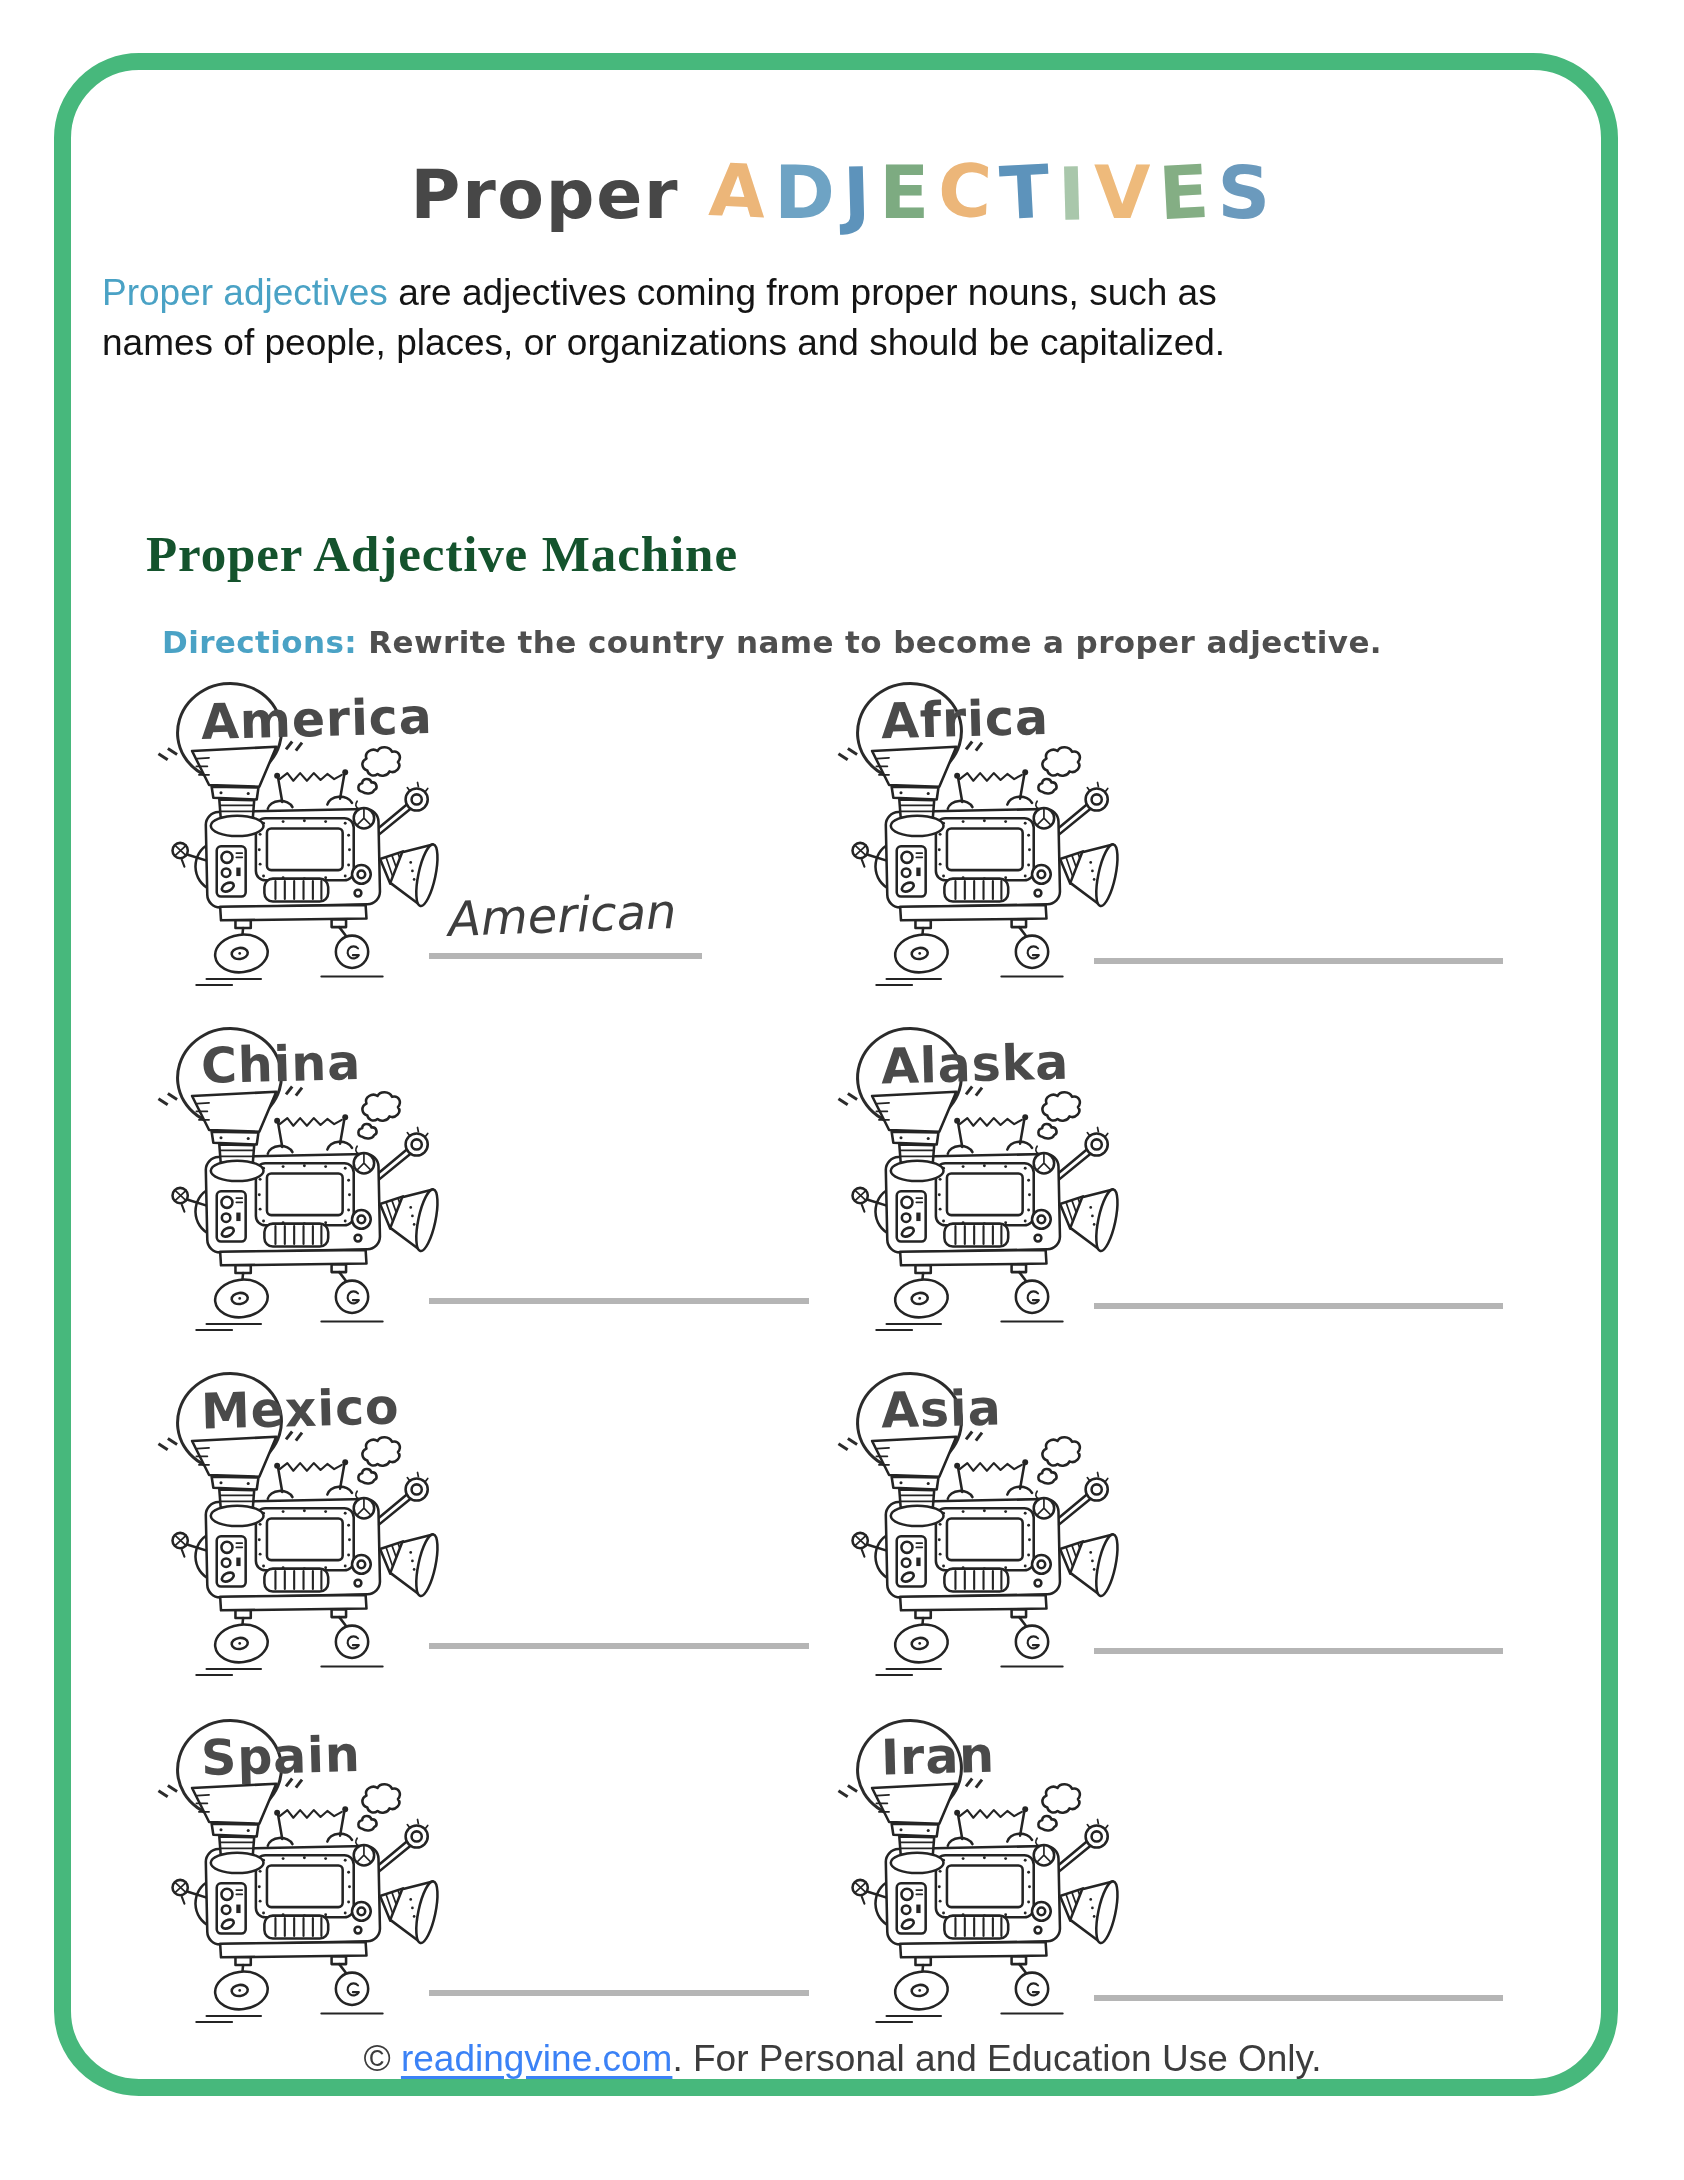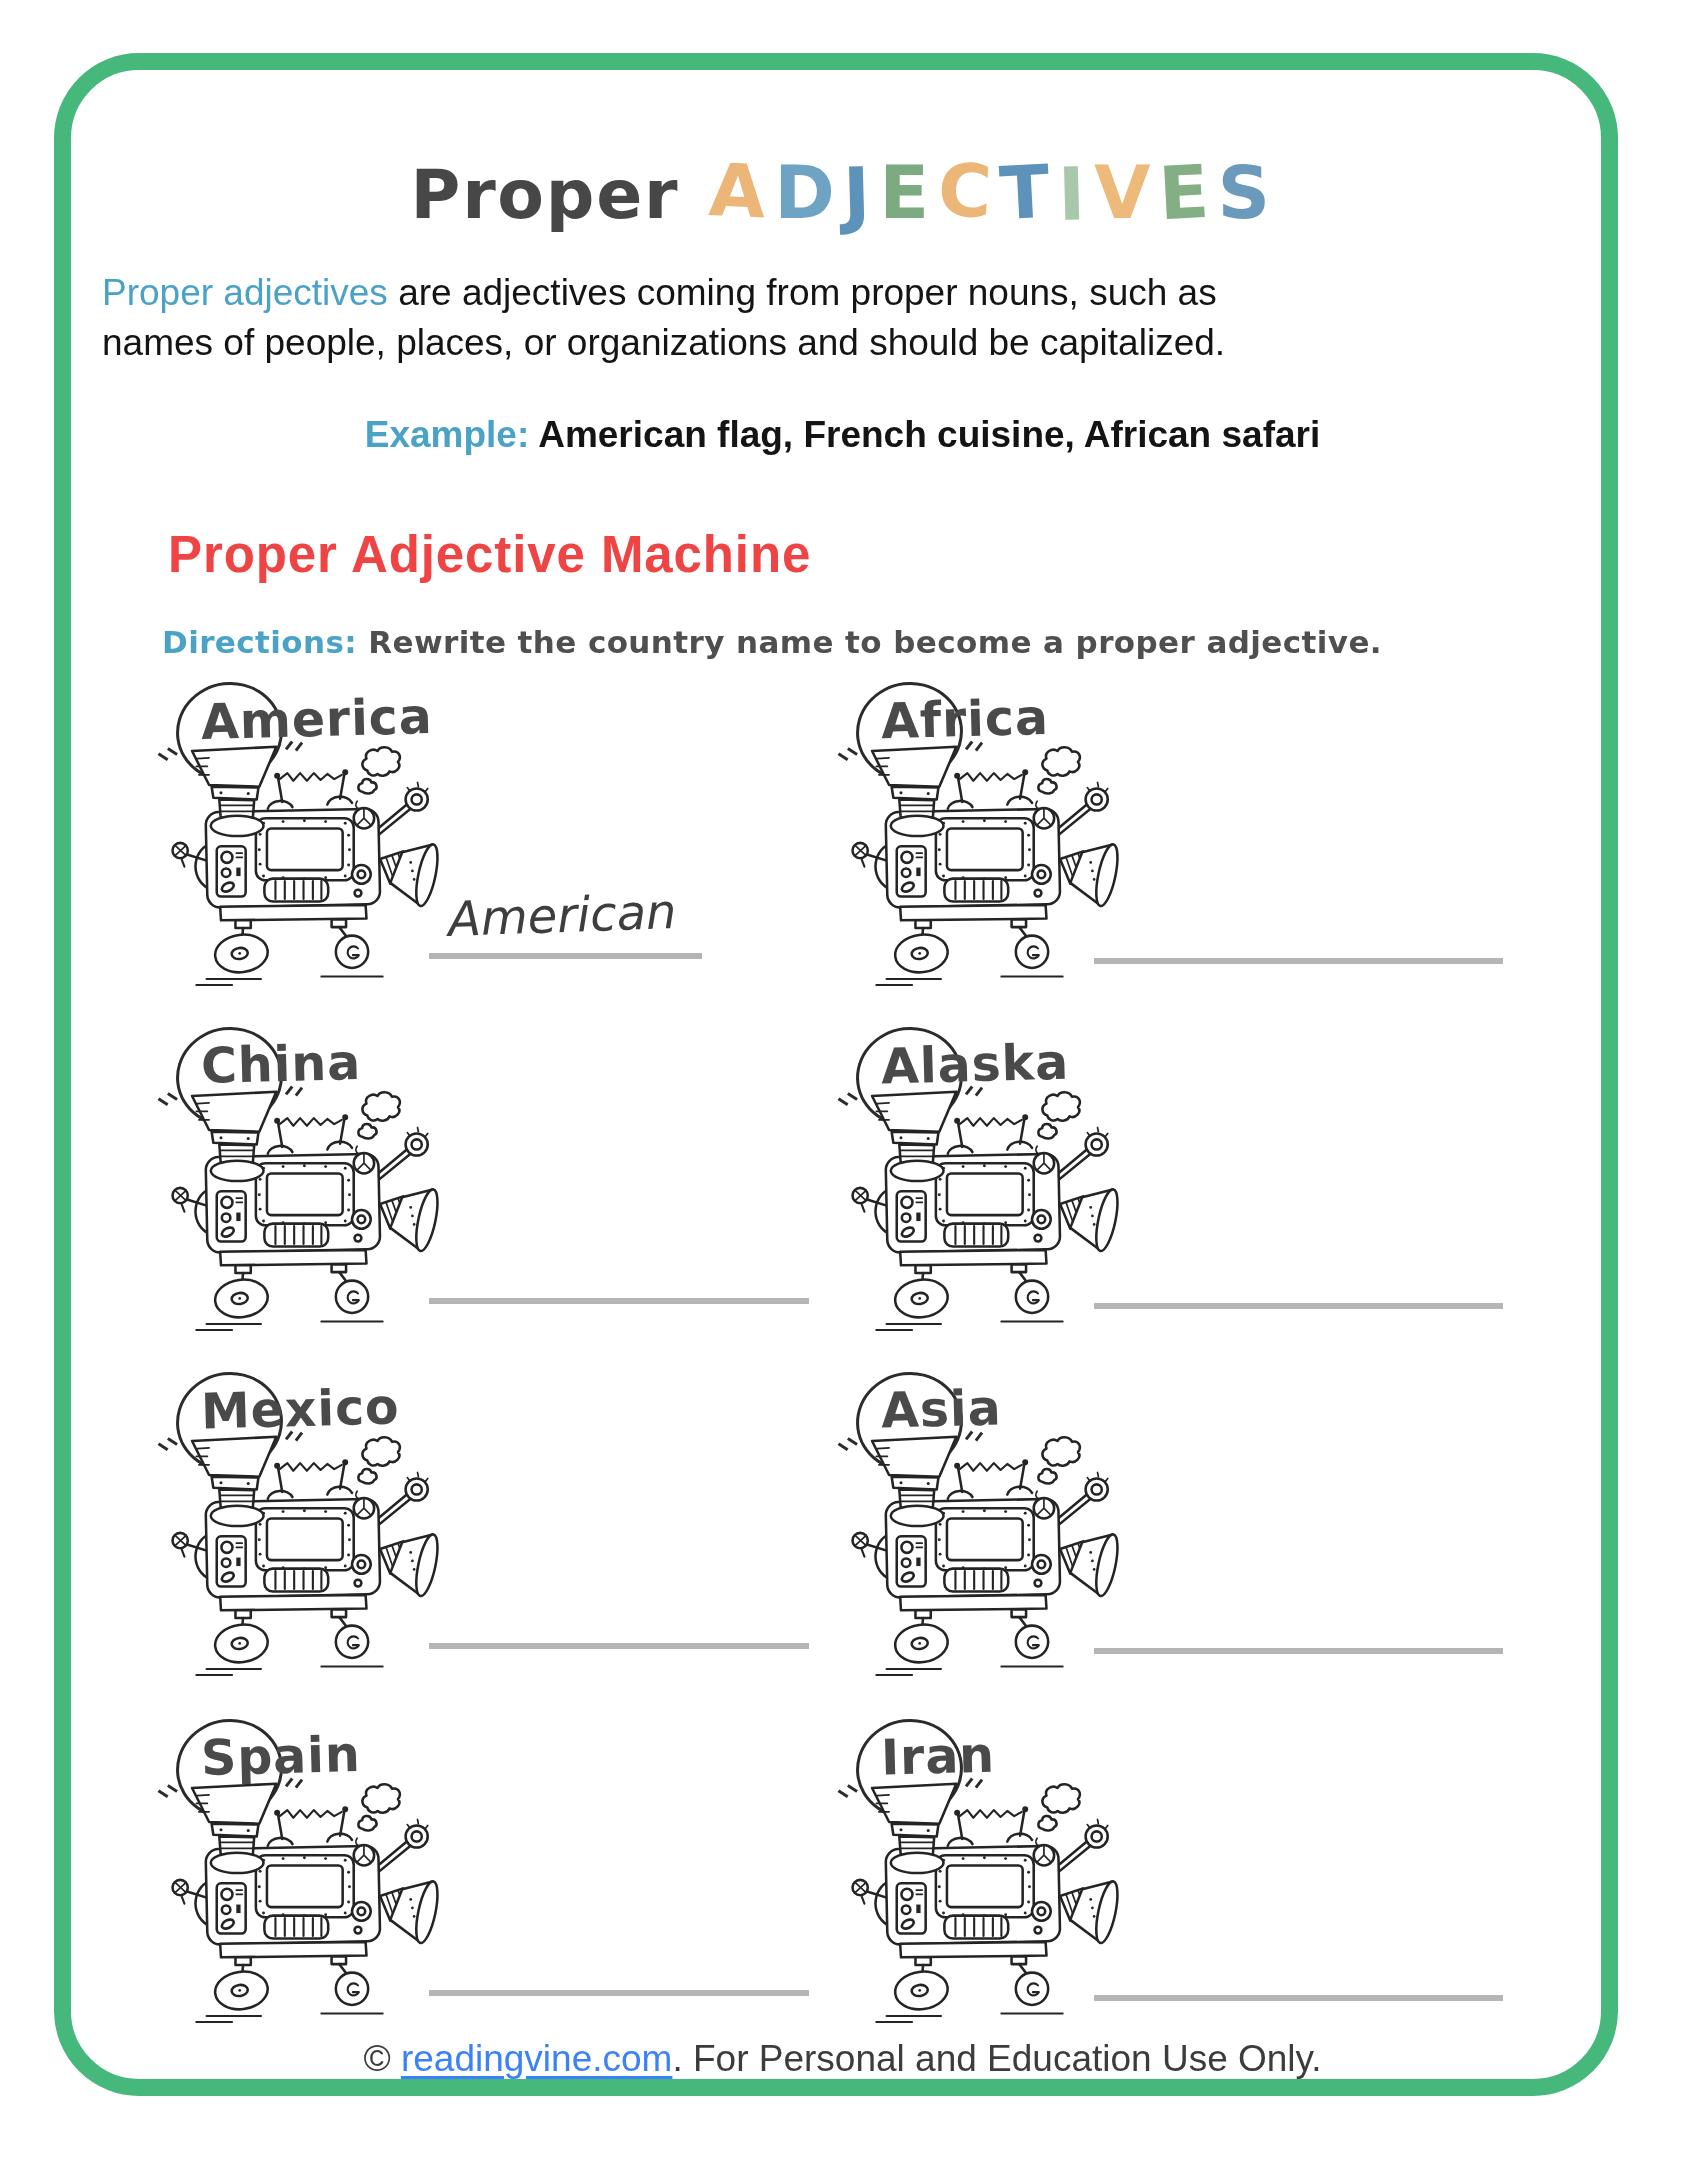--- a/index.html
+++ b/index.html
@@ -24,22 +24,22 @@
   .definition{
     position:absolute;left:102px;right:102px;top:268px;
     font-size:37px;font-weight:normal;color:#141414;line-height:1.35;
   }
   .blue{color:#4aa2c5;}
   .example{
     position:absolute;left:0;right:0;top:414px;text-align:center;
     font-size:37px;font-weight:bold;color:#141414;
   }
   .section-heading{
-    position:absolute;left:168px;top:525px;
-    font-family:Liberation Sans, sans-serif;font-weight:bold;font-size:51px;color:#ef4444;letter-spacing:0.9px;
+    position:absolute;left:146px;top:525px;
+    font-family:Liberation Serif, serif;font-weight:bold;font-size:51px;color:#14532d;letter-spacing:0.9px;
   }
   .directions{
     position:absolute;left:162px;top:624px;
     font-family:"DejaVu Sans",sans-serif;font-weight:bold;font-size:31px;color:#4f4f4f;letter-spacing:0.4px;
   }
   
   .cell{position:absolute;width:664px;height:341px;}
   .bubble{
     position:absolute;left:13.6px;top:5.1px;width:101px;height:94px;
     border:3.8px solid #2b2b2b;border-radius:50%;transform:rotate(-7deg);
@@ -183,23 +183,20 @@
 
   <div class="title">
     <span class="word-proper">Proper</span><span class="t-l" style="color: rgb(236, 182, 121);">A</span><span class="t-l" style="color: rgb(110, 163, 196);">D</span><span class="t-l" style="color: rgb(93, 147, 187);">J</span><span class="t-l" style="color: rgb(125, 171, 129);">E</span><span class="t-l" style="color: rgb(236, 182, 121);">C</span><span class="t-l" style="color: rgb(93, 147, 187);">T</span><span class="t-l" style="color: rgb(169, 199, 171);">I</span><span class="t-l" style="color: rgb(238, 186, 123);">V</span><span class="t-l" style="color: rgb(132, 174, 132);">E</span><span class="t-l" style="color: rgb(107, 154, 189);">S</span>
   </div>
 
   <div class="definition">
     <div><span class="blue">Proper adjectives</span><span> are adjectives coming from proper nouns, such as</span></div>
     <div>names of people, places, or organizations and should be capitalized.</div>
   </div>
 
-  <div class="example">
-    <span class="blue">Example:</span><span> American flag, French cuisine, African safari</span>
-  </div>
 
   <div class="section-heading">Proper Adjective Machine</div>
   <div class="directions">
     <span class="blue">Directions:</span><span> Rewrite the country name to become a proper adjective.</span>
   </div>
 
   <div class="cell first" style="left:162px;top:677px">
     <div class="bubble"></div>
     <svg class="robot" viewBox="0 0 335 300">
         <use href="#robot"></use>

